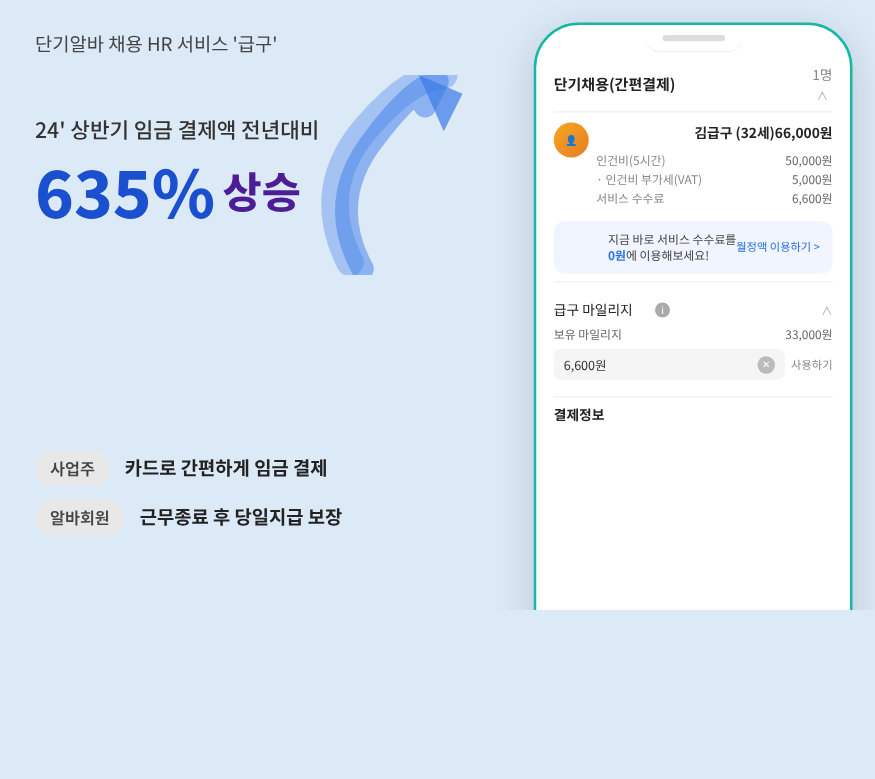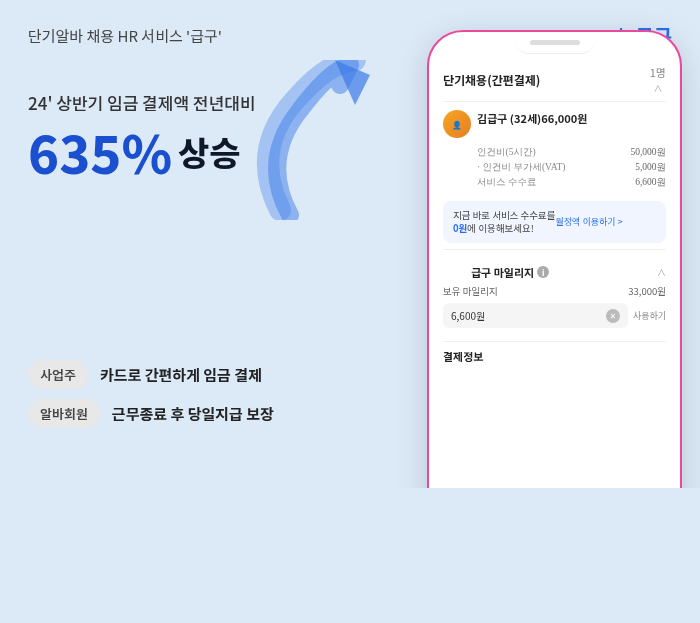--- a/index.html
+++ b/index.html
@@ -68,21 +68,21 @@
       color: #1a4fcf;
       line-height: 1.1;
       display: flex;
       align-items: center;
       gap: 6px;
     }
 
     .headline-suffix {
       font-size: 34px;
       font-weight: 800;
-      color: #0f172a;
+      color: #4c1d95;
     }
 
     
     .pills-section {
       position: absolute;
       left: 28px;
       bottom: 60px;
       display: flex;
       flex-direction: column;
       gap: 10px;
@@ -107,28 +107,28 @@
     .pill-text {
       font-size: 15px;
       font-weight: 700;
       color: #222;
     }
 
     
     .phone-mockup {
       position: absolute;
       right: 18px;
-      top: 30px;
+      top: 18px;
       width: 255px;
       height: 570px;
       background: #fff;
       border-radius: 36px;
       box-shadow: 0 8px 32px rgba(0,0,0,0.15);
       overflow: hidden;
-      border: 2px solid #ec4899;
+      border: 2px solid #14b8a6;
     }
 
     .phone-notch {
       width: 80px;
       height: 22px;
       background: #fff;
       border-radius: 0 0 14px 14px;
       margin: 0 auto;
       position: relative;
       z-index: 10;
@@ -206,22 +206,21 @@
       flex: 1;
     }
 
     .employee-name {
       font-size: 11px;
       font-weight: 700;
       color: #222;
     }
 
     .cost-lines {
-      margin-top: 19px;
-      font-family: Liberation Serif, serif;
+      margin-top: 7px;
     }
 
     .cost-line {
       display: flex;
       justify-content: space-between;
       font-size: 9.5px;
       color: #666;
       line-height: 1.6;
     }
 
@@ -229,21 +228,21 @@
       color: #888;
     }
 
     
     .promo-box {
       background: #f0f5ff;
       border-radius: 8px;
       padding: 8px 10px;
       margin: 6px 0;
       display: flex;
-      justify-content: flex-start;
+      justify-content: flex-end;
       align-items: center;
     }
 
     .promo-text {
       font-size: 9.5px;
       color: #444;
       line-height: 1.4;
     }
 
     .promo-text strong {
@@ -263,26 +262,25 @@
 
     .mileage-header {
       display: flex;
       justify-content: space-between;
       align-items: center;
       margin-bottom: 4px;
     }
 
     .mileage-title {
       font-size: 11px;
-      font-weight: 700;
+      font-weight: 400;
       color: #222;
       display: flex;
       align-items: center;
-      gap: 3px;
-      margin-left: 28px;
+      gap: 18px;
     }
 
     .mileage-info-icon {
       width: 12px;
       height: 12px;
       border-radius: 50%;
       background: #aaa;
       color: white;
       font-size: 8px;
       display: flex;
@@ -454,21 +452,21 @@
         <span class="section-title">단기채용(간편결제)</span>
         <span class="section-count">
           <span>1명</span>
           <span class="chevron-icon">∧</span>
         </span>
       </div>
 
       <div class="employee-row">
         <div class="avatar">👤</div>
         <div class="employee-info">
-          <div style="display:flex;justify-content:flex-start;align-items:center;">
+          <div style="display:flex;justify-content:flex-end;align-items:center;">
             <span class="employee-name">김급구 (32세)</span>
             <span style="font-size:11px;font-weight:700;color:#222;">66,000원</span>
           </div>
           <div class="cost-lines">
             <div class="cost-line">
               <span class="cost-label">인건비(5시간)</span>
               <span>50,000원</span>
             </div>
             <div class="cost-line">
               <span class="cost-label">· 인건비 부가세(VAT)</span>

